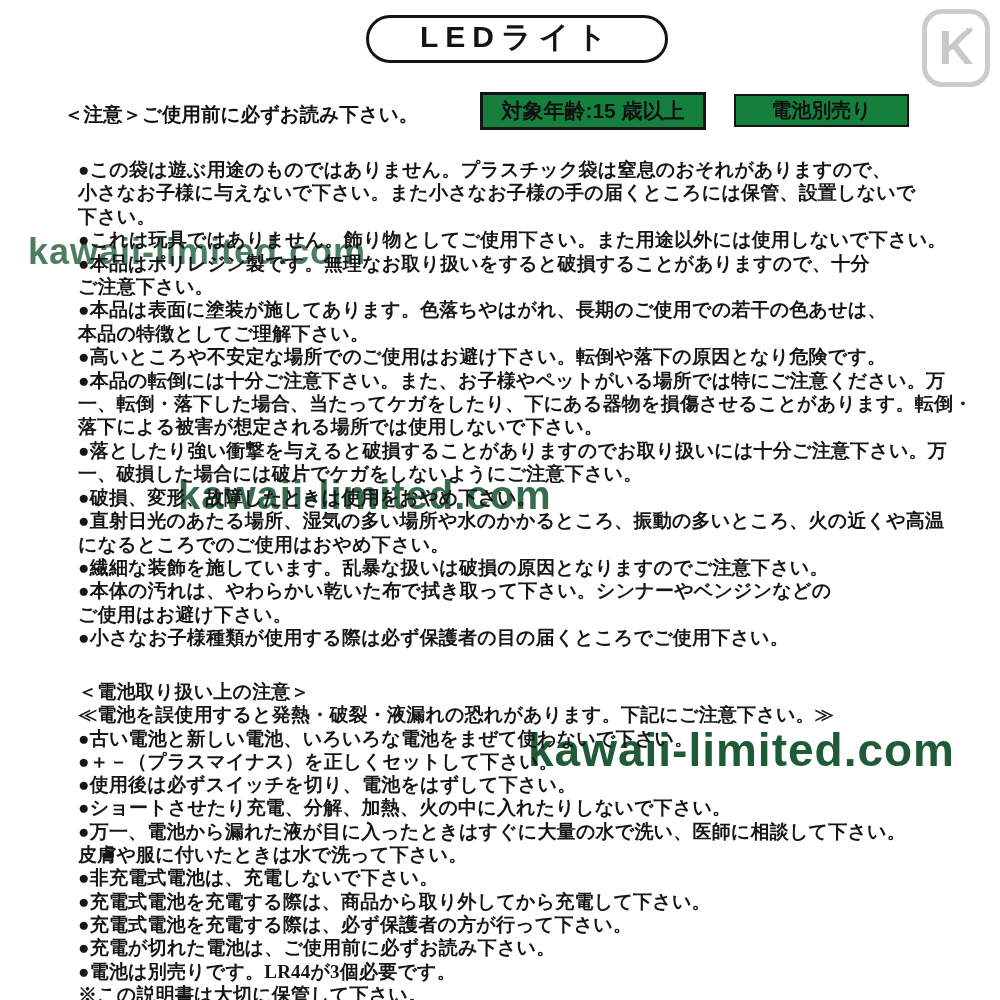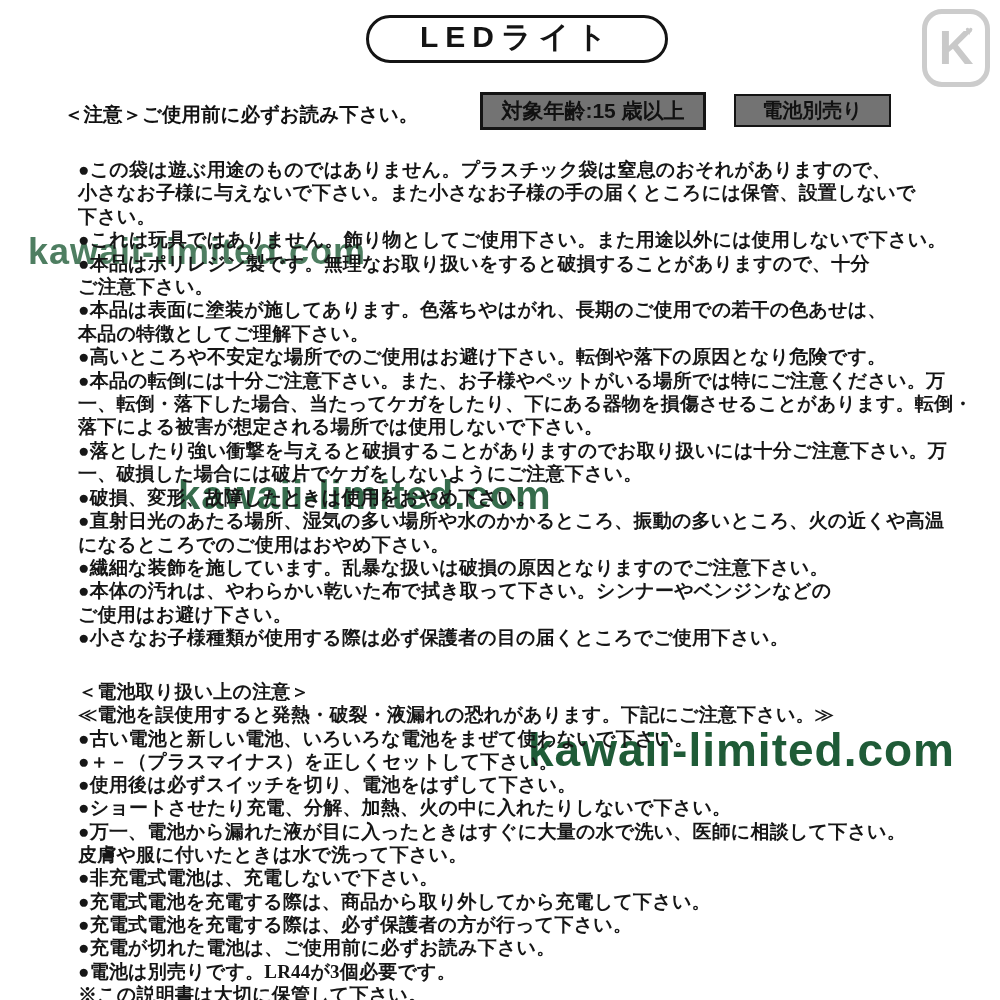--- a/index.html
+++ b/index.html
@@ -57,31 +57,31 @@
     left: 64px; top: 101px;
     font-size: 19.5px;
     font-weight: bold;
     white-space: nowrap;
   }
   .badge {
     position: absolute;
     font-weight: bold;
     white-space: nowrap;
     display: flex; align-items: center; justify-content: center;
-    background: #737373;
+    background: #15803d;
   }
   .badge-age {
     left: 480px; top: 92px;
     width: 226px; height: 38px;
     border: 3.5px solid #141414;
     font-size: 21px;
   }
   .badge-battery {
     left: 734px; top: 94px;
-    width: 157px; height: 33px;
+    width: 175px; height: 33px;
     border: 2.5px solid #141414;
     font-size: 20px;
   }
   
   .warnings-block {
     position: absolute;
     left: 78px; top: 158px;
     width: 900px;
   }
   .battery-block {

